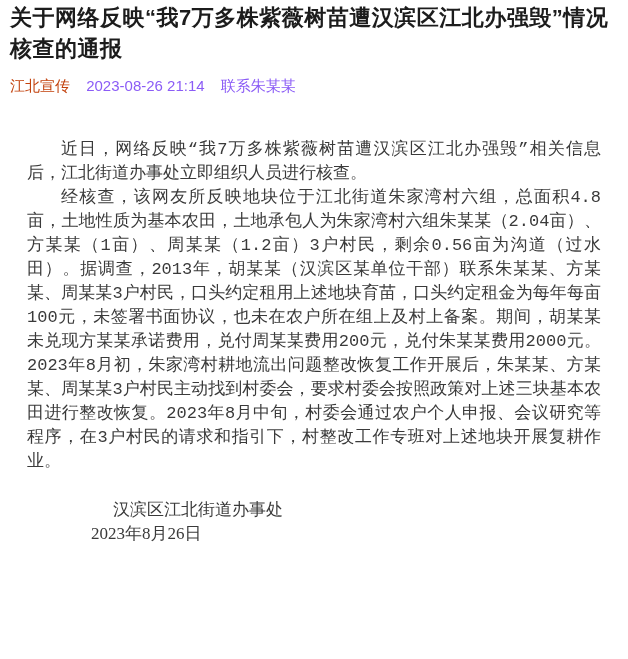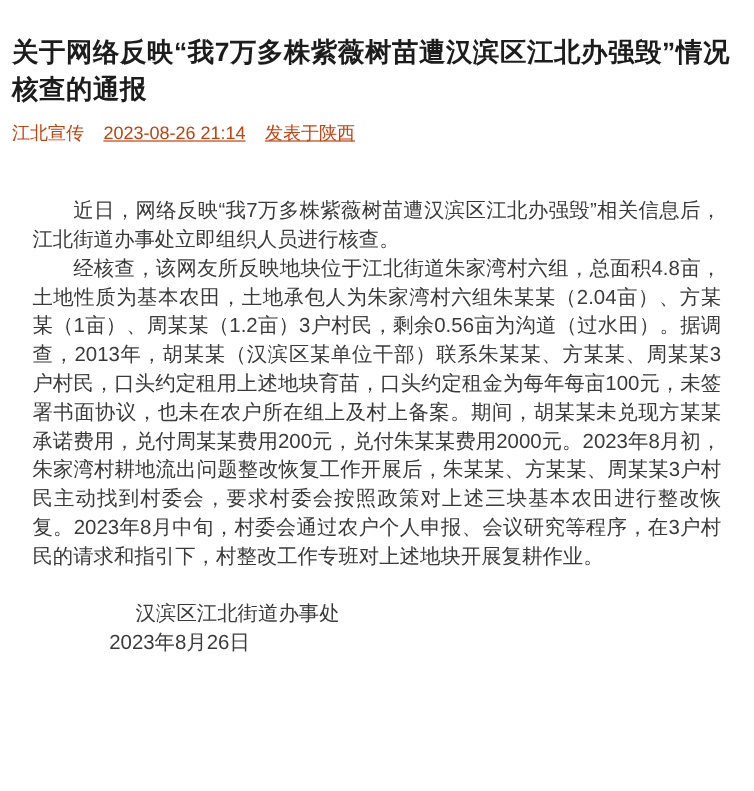--- a/index.html
+++ b/index.html
@@ -7,21 +7,21 @@
     padding: 0;
     background: #ffffff;
   }
   body {
     width: 628px;
     height: 659px;
     overflow: hidden;
     font-family: "Liberation Sans", sans-serif;
   }
   .page {
-    padding: 28px 10px 0 10px;
+    padding: 2px 10px 0 10px;
     box-sizing: border-box;
   }
   .title {
     margin: 0;
     font-size: 22px;
     font-weight: 700;
     line-height: 31px;
     color: #1c1c1c;
     letter-spacing: 0.5px;
   }
@@ -30,61 +30,62 @@
     font-size: 15px;
     line-height: 16px;
     white-space: nowrap;
   }
   .account {
     color: #c2410c;
     margin-right: 12px;
     cursor: pointer;
   }
   .meta {
-    color: #c2410c;
+    color: #8b5cf6;
     margin-right: 12px;
-    text-decoration: underline;
   }
   .content {
     margin: 44px 17px 0 17px;
     font-size: 17px;
     line-height: 24px;
     color: #3a3a3a;
     text-align: justify;
     text-justify: inter-ideograph;
   }
   .content p {
     margin: 0;
     text-indent: 2em;
+    font-family: Liberation Mono, monospace;
   }
   .signature {
     margin-top: 24px;
     font-size: 17px;
     line-height: 24px;
     color: #3a3a3a;
     margin-bottom: 8px;
+    font-family: Liberation Serif, serif;
   }
   .sig-office {
     margin-left: 86px;
   }
   .sig-date {
     margin-left: 64px;
   }
 </style>
 </head>
 <body>
 
 <div class="page">
 
   <h1 class="title">关于网络反映“我7万多株紫薇树苗遭汉滨区江北办强毁”情况核查的通报</h1>
 
   <div class="byline">
     <span class="account">江北宣传</span>
     <span class="meta">2023-08-26 21:14</span>
-    <span class="meta">发表于陕西</span>
+    <span class="meta">联系朱某某</span>
   </div>
 
   <div class="content">
     <p>近日，网络反映“我7万多株紫薇树苗遭汉滨区江北办强毁”相关信息后，江北街道办事处立即组织人员进行核查。</p>
     <p>经核查，该网友所反映地块位于江北街道朱家湾村六组，总面积4.8亩，土地性质为基本农田，土地承包人为朱家湾村六组朱某某（2.04亩）、方某某（1亩）、周某某（1.2亩）3户村民，剩余0.56亩为沟道（过水田）。据调查，2013年，胡某某（汉滨区某单位干部）联系朱某某、方某某、周某某3户村民，口头约定租用上述地块育苗，口头约定租金为每年每亩100元，未签署书面协议，也未在农户所在组上及村上备案。期间，胡某某未兑现方某某承诺费用，兑付周某某费用200元，兑付朱某某费用2000元。2023年8月初，朱家湾村耕地流出问题整改恢复工作开展后，朱某某、方某某、周某某3户村民主动找到村委会，要求村委会按照政策对上述三块基本农田进行整改恢复。2023年8月中旬，村委会通过农户个人申报、会议研究等程序，在3户村民的请求和指引下，村整改工作专班对上述地块开展复耕作业。</p>
 
     <div class="signature">
       <div class="sig-office">汉滨区江北街道办事处</div>
       <div class="sig-date">2023年8月26日</div>
     </div>

